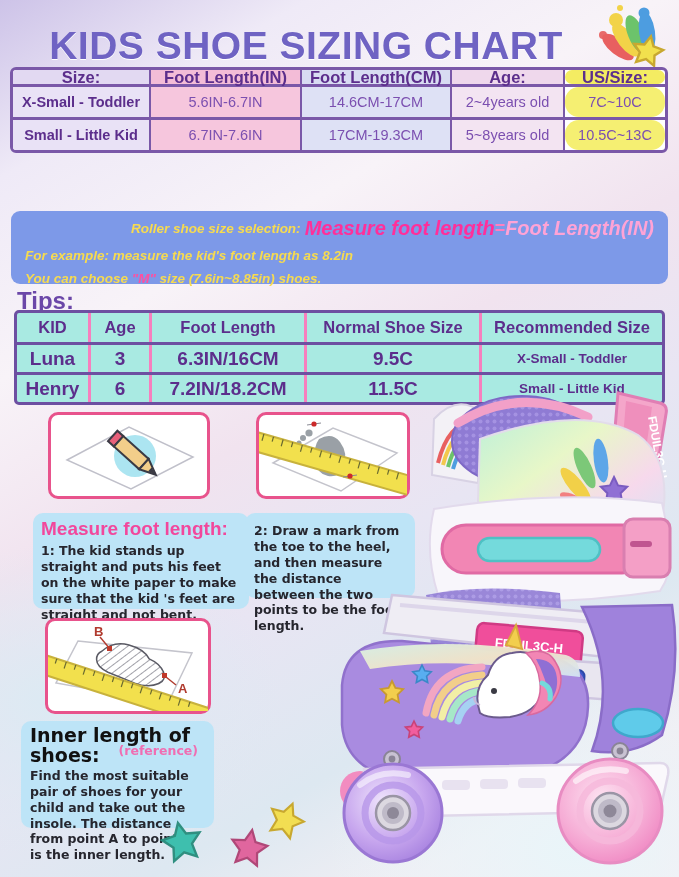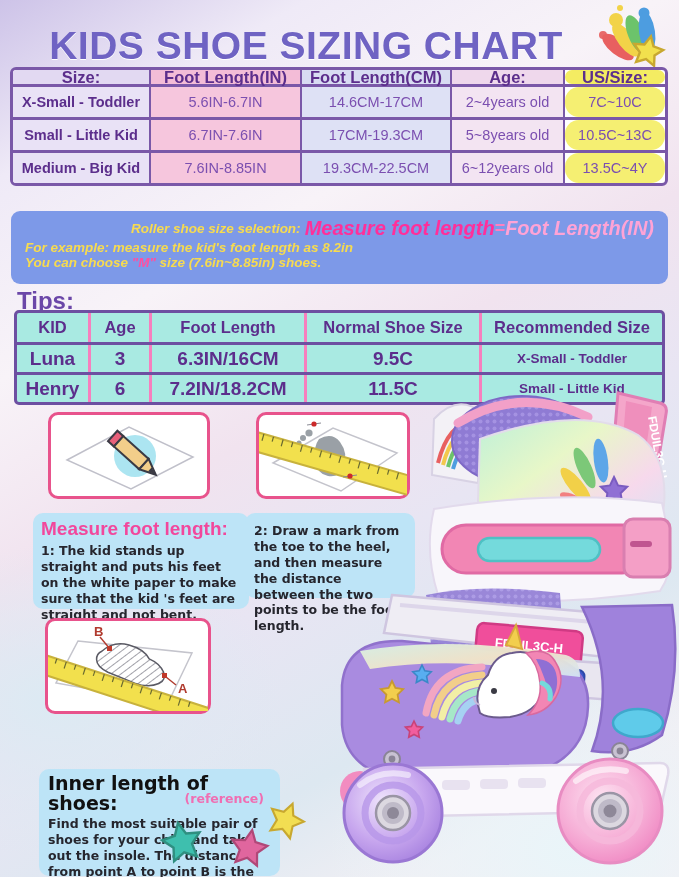--- a/index.html
+++ b/index.html
@@ -30,21 +30,21 @@
   .s-head .c1{background:#e2d9f2;} .s-head .c2{background:#f3bcd7;}
   .s-head .c3{background:#d8dcf2;} .s-head .c4{background:#efd8ec;} .s-head .c5{background:#f4ec62;}
   
   .note{left:11px;top:211px;width:657px;height:73px;background:#7d99e8;border-radius:9px;
         box-sizing:border-box;padding:6px 14px 0;}
   .note-line1{font-size:13.5px;font-weight:bold;font-style:italic;color:#f7db4f;
               display:flex;align-items:center;white-space:nowrap;justify-content:flex-end;}
   .note-big{font-size:20px;color:#ff2f9a;font-style:italic;font-weight:800;margin-left:4px;}
   .note-eq{font-size:18px;color:#ff7fc0;font-weight:800;font-style:normal;}
   .note-val{font-size:20px;color:#ffa3d6;font-weight:800;font-style:italic;}
-  .note-line{font-size:13.5px;font-weight:bold;font-style:italic;color:#f7db4f;margin-top:0;}
+  .note-line{font-size:13.5px;font-weight:bold;font-style:italic;color:#f7db4f;margin-top:8px;}
   .note-m{color:#ff4fa0;}
   
   .tips-label{left:17px;top:287px;font-size:24px;font-weight:bold;color:#6b47a8;}
   .tips{left:14px;top:310px;width:651px;border:3px solid #6d4fa1;border-radius:5px;
         overflow:hidden;background:#a9eae2;box-sizing:border-box;}
   .t-row{display:grid;grid-template-columns:74px 61px 155px 175px 180px;}
   .t-row + .t-row{border-top:3px solid #6d4fa1;}
   .t-cell{display:flex;align-items:center;justify-content:center;height:27px;
           border-right:3px solid #f77fbe;color:#5c2e8c;font-weight:bold;font-size:19px;}
   .t-cell:last-child{border-right:none;}
@@ -98,27 +98,20 @@
       <div class="s-cell c3">14.6CM-17CM</div>
       <div class="s-cell c4">2~4years old</div>
       <div class="s-cell c5">7C~10C</div>
     </div>
     <div class="s-row">
       <div class="s-cell c1 s-size">Small - Little Kid</div>
       <div class="s-cell c2">6.7IN-7.6IN</div>
       <div class="s-cell c3">17CM-19.3CM</div>
       <div class="s-cell c4">5~8years old</div>
       <div class="s-cell c5">10.5C~13C</div>
-    </div>
-    <div class="s-row">
-      <div class="s-cell c1 s-size">Medium - Big Kid</div>
-      <div class="s-cell c2">7.6IN-8.85IN</div>
-      <div class="s-cell c3">19.3CM-22.5CM</div>
-      <div class="s-cell c4">6~12years old</div>
-      <div class="s-cell c5">13.5C~4Y</div>
     </div>
   </div>
 
   <div class="abs note">
     <div class="note-line1">
       <span>Roller shoe size selection:</span>
       <span class="note-big">Measure foot length</span>
       <span class="note-eq">=</span>
       <span class="note-val">Foot Length(IN)</span>
     </div>
@@ -247,21 +240,21 @@
       </g>
       <line x1="62" y1="28" x2="52" y2="16" stroke="#b03a2e" stroke-width="1.4"></line>
       <rect x="59" y="25" width="5" height="5" fill="#c0392b"></rect>
       <text x="46" y="15" font-size="13" font-weight="bold" fill="#b03a2e">B</text>
       <line x1="118" y1="56" x2="128" y2="64" stroke="#b03a2e" stroke-width="1.4"></line>
       <rect x="114" y="52" width="5" height="5" fill="#c0392b"></rect>
       <text x="130" y="72" font-size="13" font-weight="bold" fill="#b03a2e">A</text>
     </svg>
   </div>
 
-  <div class="abs panel" style="left:39px;top:721px;width:241px;height:107px;padding:4px 9px;margin-top:48px;">
+  <div class="abs panel" style="left:21px;top:721px;width:193px;height:107px;padding:4px 9px;">
     <div class="panel-h3">Inner length of shoes:</div>
     <div class="ref">(reference)</div>
     <div style="margin-top:2px">Find the most suitable pair of shoes for your child and take out the insole. The distance from point A to point B is the inner length.</div>
   </div>
 
   <svg class="abs" style="left:148px;top:796px;" width="165" height="76" viewBox="0 0 165 76">
     <path d="M0 -13 l3.8 8 8.9 1.2 -6.4 6.3 1.5 8.9 -7.8 -4.3 -7.8 4.3 1.5 -8.9 -6.4 -6.3 8.9 -1.2 Z" transform="translate(34,46) scale(1.5) rotate(-12)" fill="#3ebfae" stroke="#2f8f80" stroke-width="1.6"></path>
     <path d="M0 -13 l3.8 8 8.9 1.2 -6.4 6.3 1.5 8.9 -7.8 -4.3 -7.8 4.3 1.5 -8.9 -6.4 -6.3 8.9 -1.2 Z" transform="translate(101,52) scale(1.4) rotate(10)" fill="#e0669e" stroke="#b04878" stroke-width="1.6"></path>
     <path d="M0 -13 l3.8 8 8.9 1.2 -6.4 6.3 1.5 8.9 -7.8 -4.3 -7.8 4.3 1.5 -8.9 -6.4 -6.3 8.9 -1.2 Z" transform="translate(138,24) scale(1.35) rotate(22)" fill="#f2de52" stroke="#c8a830" stroke-width="1.6"></path>
   </svg>

